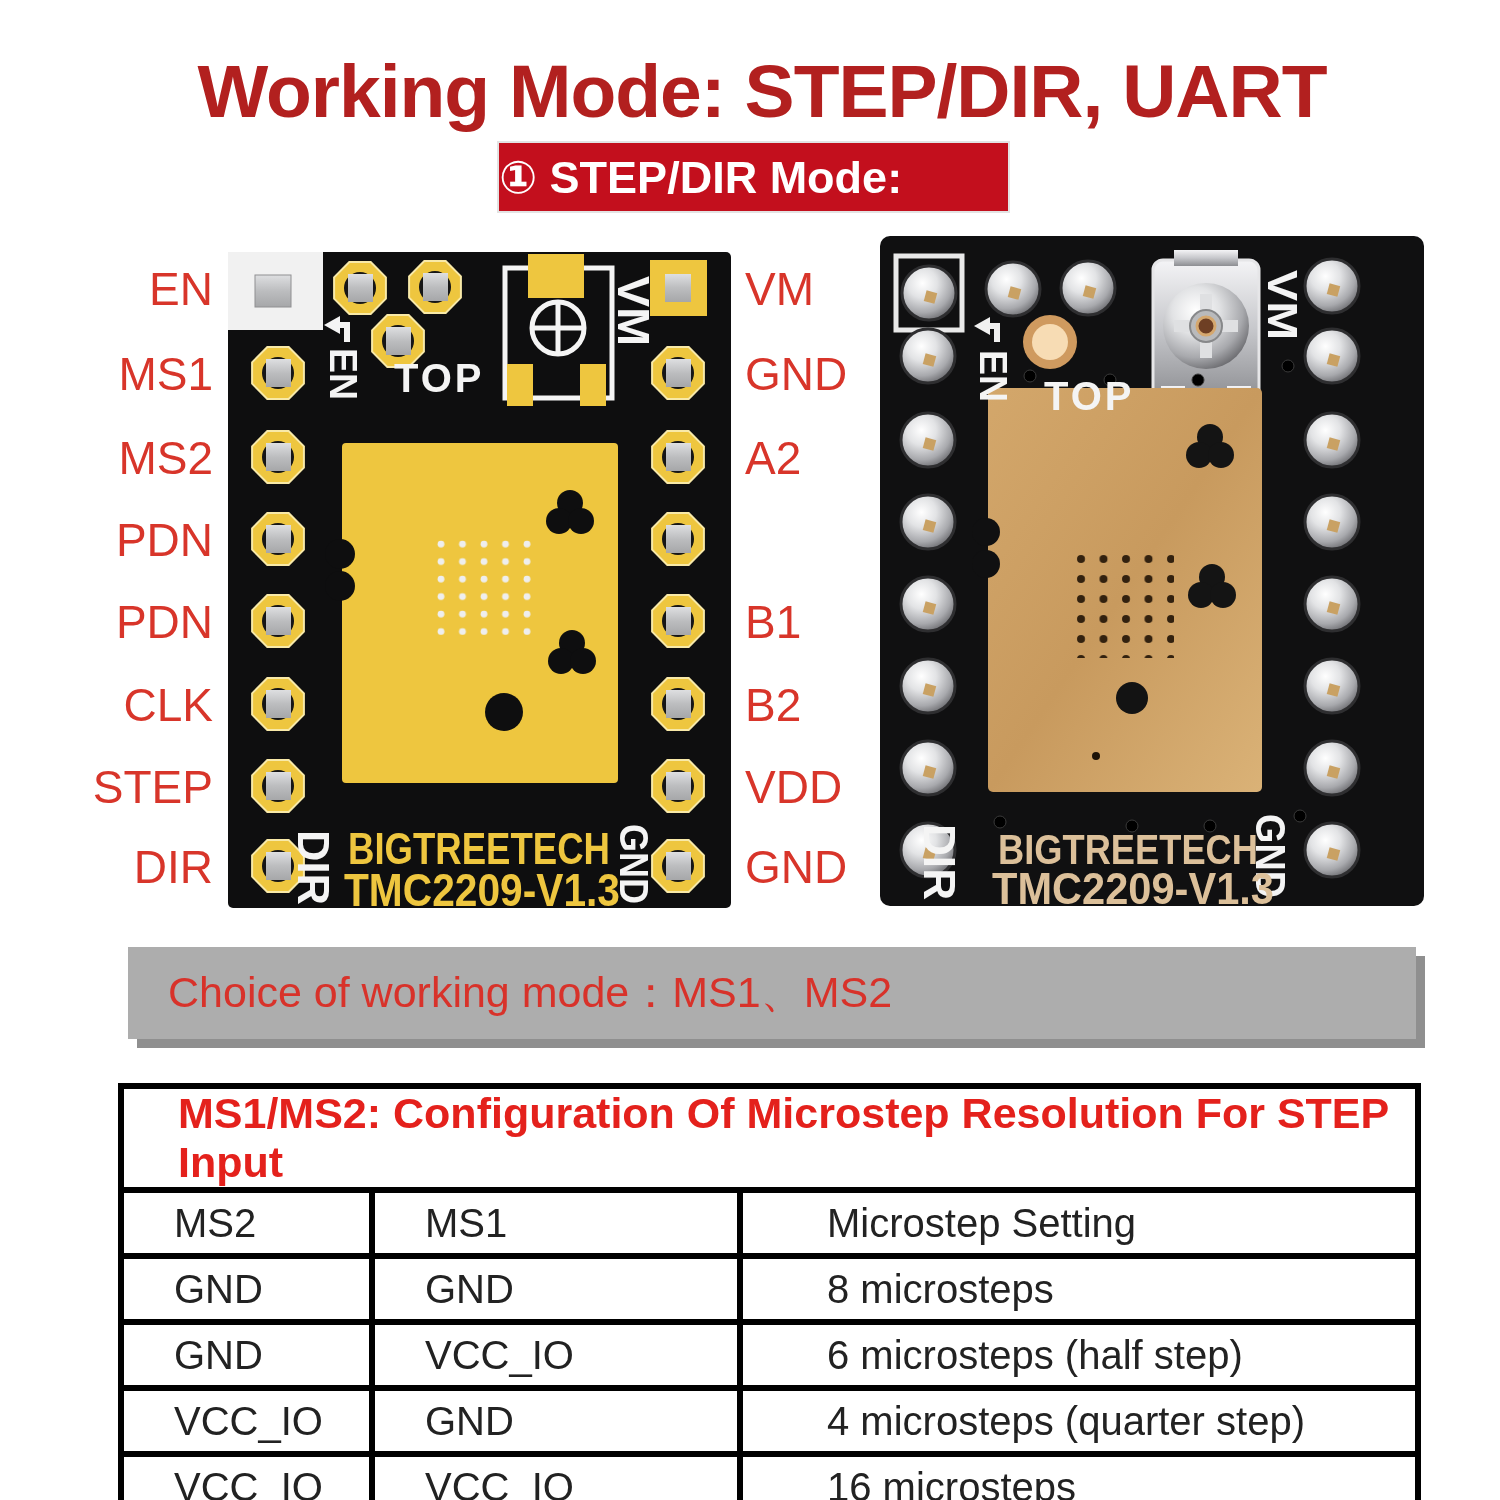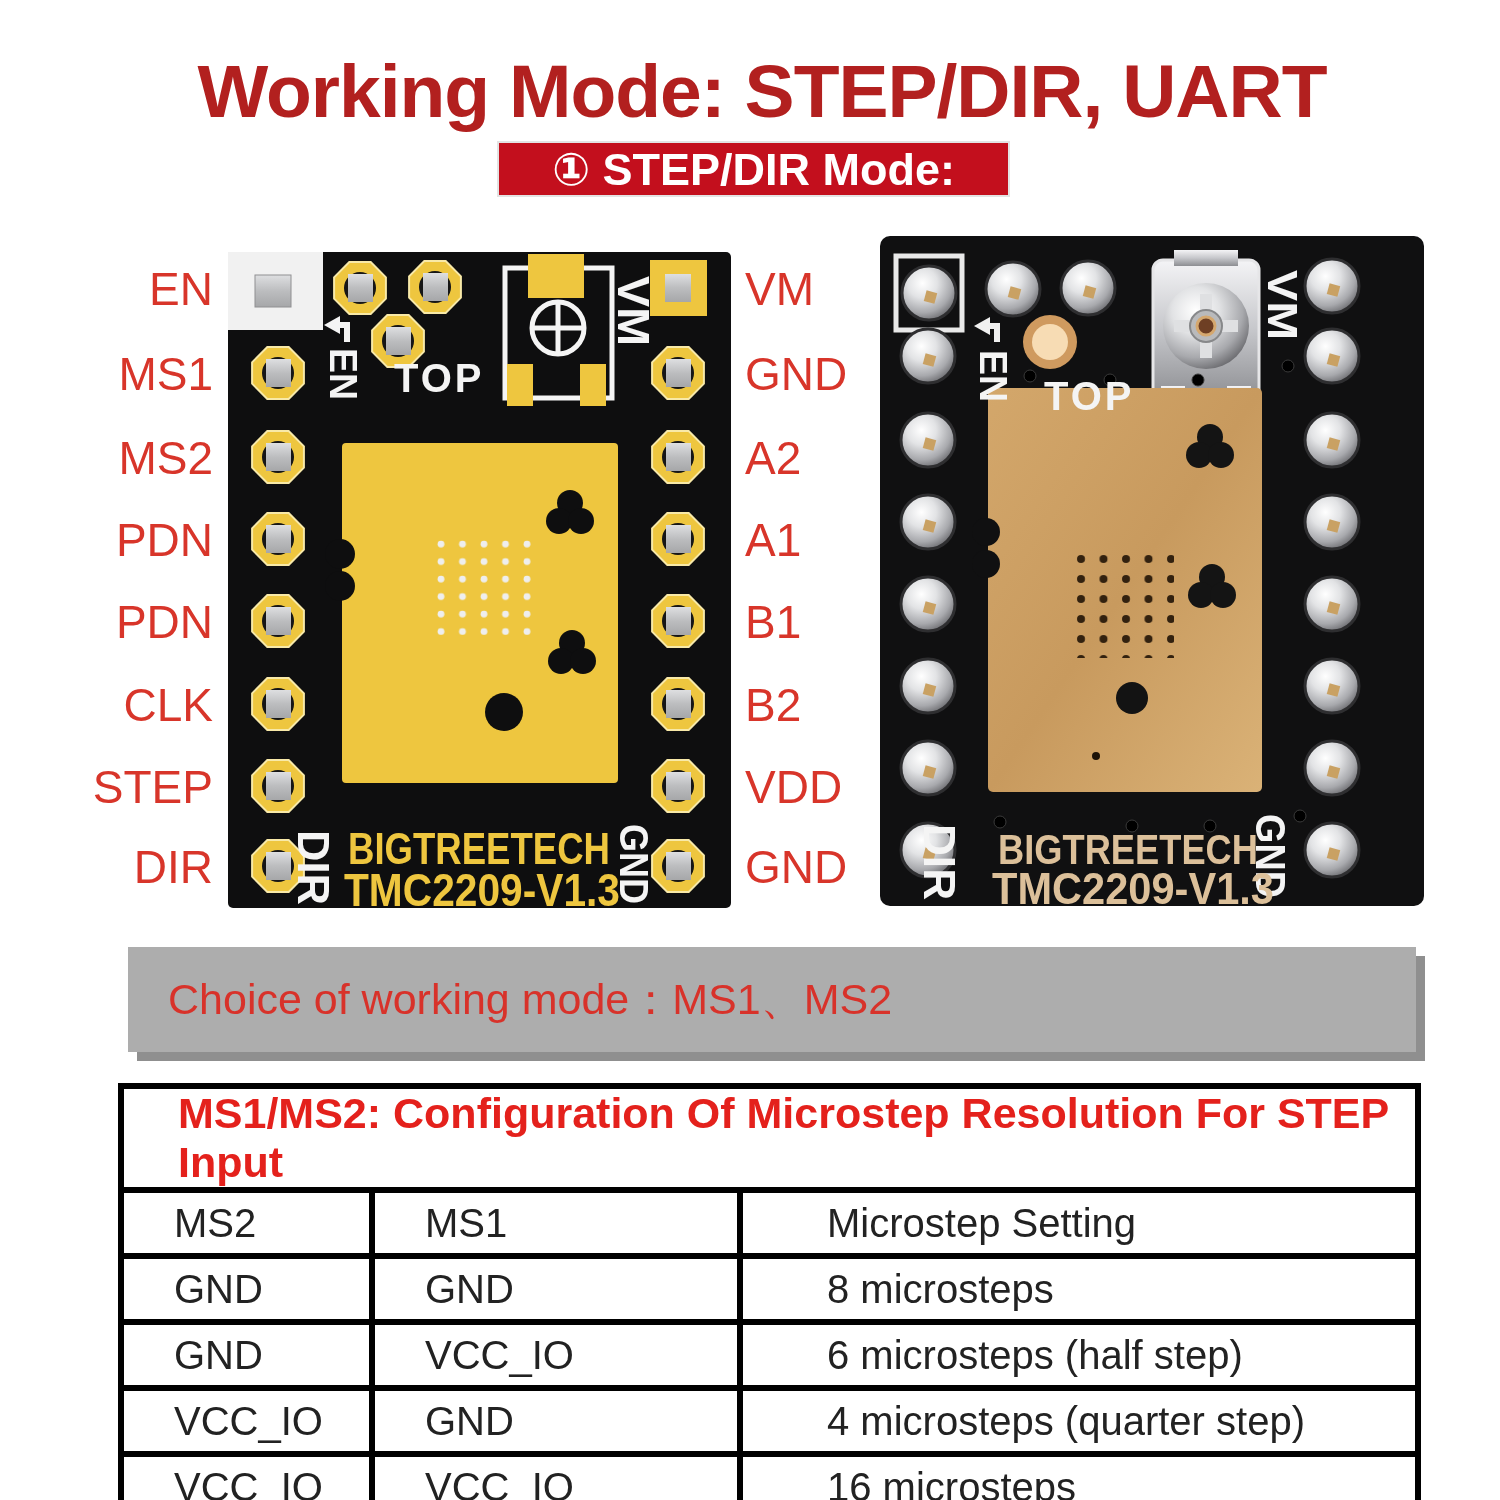--- a/index.html
+++ b/index.html
@@ -2,37 +2,37 @@
 <html><head>
 <meta charset="utf-8">
 <style>
   html,body{margin:0;padding:0;background:#ffffff;}
   #page{position:relative;width:1500px;height:1500px;background:#fff;overflow:hidden;
         font-family:"Liberation Sans","DejaVu Sans",sans-serif;}
 
   .title{position:absolute;top:36px;left:0;width:100%;margin:12px;text-align:center;
          font-size:75px;font-weight:700;letter-spacing:-1px;color:#b2201f;}
 
-  .banner{position:absolute;left:497px;top:141px;width:513px;height:56px;background:#c30f1d;
-          border:2px solid #e3e3e3;box-sizing:border-box;display:flex;align-items:center;justify-content:center;}
+  .banner{position:absolute;left:497px;top:141px;width:513px;height:72px;background:#c30f1d;
+          border:2px solid #e3e3e3;box-sizing:border-box;display:flex;align-items:center;justify-content:flex-start;}
   .banner span{color:#ffffff;font-size:45px;font-weight:700;}
 
   .pin-label{position:absolute;height:58px;line-height:58px;font-size:46px;color:#d8352a;}
   .pl-left{left:55px;width:158px;text-align:right;}
   .pl-mid{left:745px;width:210px;text-align:left;}
 
   svg{position:absolute;display:block;}
   #board-left{left:228px;top:252px;}
   #board-right{left:880px;top:236px;}
   .wt{fill:#f4f4f4;font-weight:700;}
   .yt{fill:#eec63f;font-weight:700;}
   .tt2{fill:#dcc09a;font-weight:700;}
   svg text{font-family:"Liberation Sans","DejaVu Sans",sans-serif;}
 
-  .mode-bar{position:absolute;left:128px;top:947px;width:1288px;height:105px;background:#adadad;
+  .mode-bar{position:absolute;left:128px;top:947px;width:1288px;height:92px;background:#adadad;
             box-shadow:9px 9px 0 #8f8f8f;display:flex;align-items:center;}
   .mode-bar span{margin-left:40px;font-size:43px;color:#d8322a;}
 
   table.cfg{position:absolute;left:118px;top:1083px;width:1297px;border-collapse:collapse;
             table-layout:fixed;border:4px solid #1b1b1b;}
   table.cfg td{border:6px solid #000000;font-size:40px;color:#222222;height:66px;
                padding:0 0 0 50px;box-sizing:border-box;}
   table.cfg tr.tt td{color:#e4211c;font-weight:700;font-size:43px;height:74px;
                      border-bottom-width:5px;padding-left:54px;}
   table.cfg td.c3{padding-left:84px;}
@@ -53,21 +53,20 @@
   <div class="pin-label pl-left" style="top:429px">MS2</div>
   <div class="pin-label pl-left" style="top:511px">PDN</div>
   <div class="pin-label pl-left" style="top:593px">PDN</div>
   <div class="pin-label pl-left" style="top:676px">CLK</div>
   <div class="pin-label pl-left" style="top:758px">STEP</div>
   <div class="pin-label pl-left" style="top:838px">DIR</div>
 
   <div class="pin-label pl-mid" style="top:260px">VM</div>
   <div class="pin-label pl-mid" style="top:345px">GND</div>
   <div class="pin-label pl-mid" style="top:429px">A2</div>
-  <div class="pin-label pl-mid" style="top:511px">A1</div>
   <div class="pin-label pl-mid" style="top:593px">B1</div>
   <div class="pin-label pl-mid" style="top:676px">B2</div>
   <div class="pin-label pl-mid" style="top:758px">VDD</div>
   <div class="pin-label pl-mid" style="top:838px">GND</div>
 
   <svg id="board-left" width="503" height="656" viewBox="0 0 503 656">
     <defs>
       <linearGradient id="Lcube" x1="0" y1="0" x2="0" y2="1">
         <stop offset="0" stop-color="#dedfe1"></stop>
           <stop offset="0.5" stop-color="#bcbdbf"></stop>

